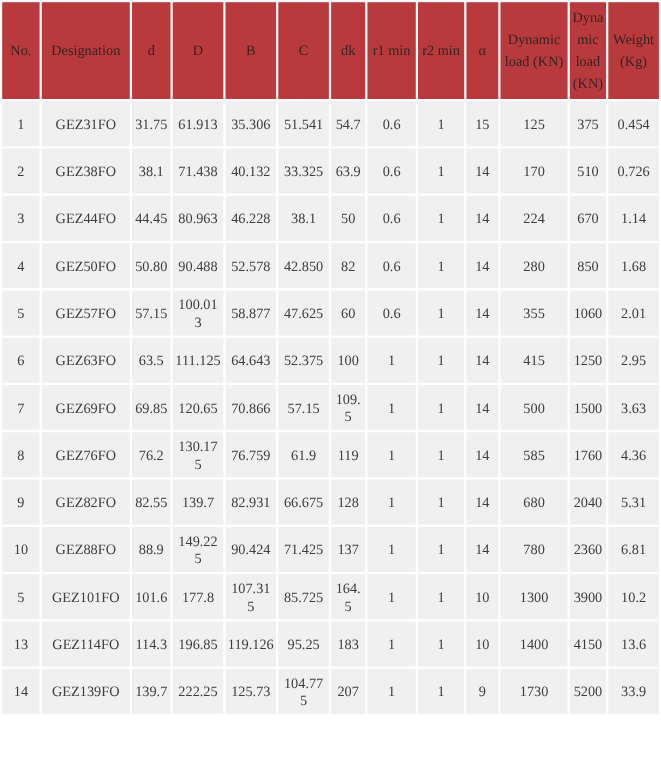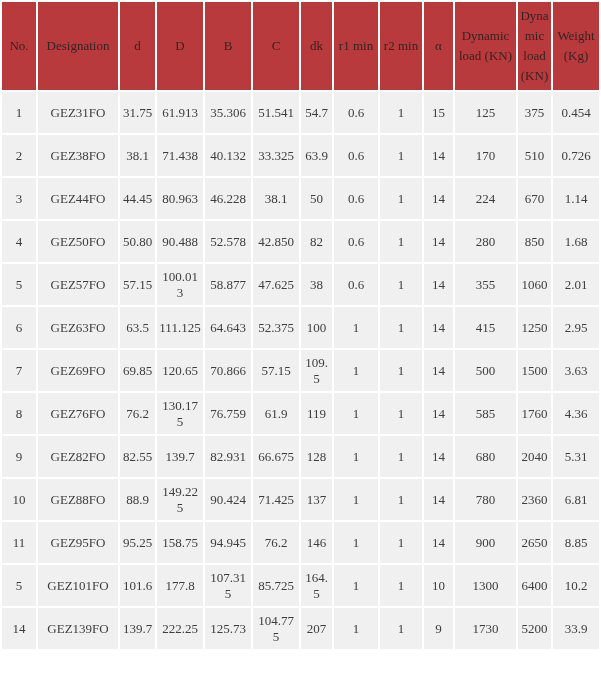--- a/index.html
+++ b/index.html
@@ -164,21 +164,21 @@
           <td>850</td>
           <td>1.68</td>
         </tr>
         <tr>
           <td>5</td>
           <td>GEZ57FO</td>
           <td>57.15</td>
           <td>100.013</td>
           <td>58.877</td>
           <td>47.625</td>
-          <td>38</td>
+          <td>60</td>
           <td>0.6</td>
           <td>1</td>
           <td>14</td>
           <td>355</td>
           <td>1060</td>
           <td>2.01</td>
         </tr>
         <tr>
           <td>6</td>
           <td>GEZ63FO</td>
@@ -248,48 +248,48 @@
           <td>71.425</td>
           <td>137</td>
           <td>1</td>
           <td>1</td>
           <td>14</td>
           <td>780</td>
           <td>2360</td>
           <td>6.81</td>
         </tr>
         <tr>
-          <td>11</td>
-          <td>GEZ95FO</td>
-          <td>95.25</td>
-          <td>158.75</td>
-          <td>94.945</td>
-          <td>76.2</td>
-          <td>146</td>
-          <td>1</td>
-          <td>1</td>
-          <td>14</td>
-          <td>900</td>
-          <td>2650</td>
-          <td>8.85</td>
-        </tr>
-        <tr>
           <td>5</td>
           <td>GEZ101FO</td>
           <td>101.6</td>
           <td>177.8</td>
           <td>107.315</td>
           <td>85.725</td>
           <td>164.5</td>
           <td>1</td>
           <td>1</td>
           <td>10</td>
           <td>1300</td>
-          <td>6400</td>
+          <td>3900</td>
           <td>10.2</td>
+        </tr>
+        <tr>
+          <td>13</td>
+          <td>GEZ114FO</td>
+          <td>114.3</td>
+          <td>196.85</td>
+          <td>119.126</td>
+          <td>95.25</td>
+          <td>183</td>
+          <td>1</td>
+          <td>1</td>
+          <td>10</td>
+          <td>1400</td>
+          <td>4150</td>
+          <td>13.6</td>
         </tr>
         <tr>
           <td>14</td>
           <td>GEZ139FO</td>
           <td>139.7</td>
           <td>222.25</td>
           <td>125.73</td>
           <td>104.775</td>
           <td>207</td>
           <td>1</td>

